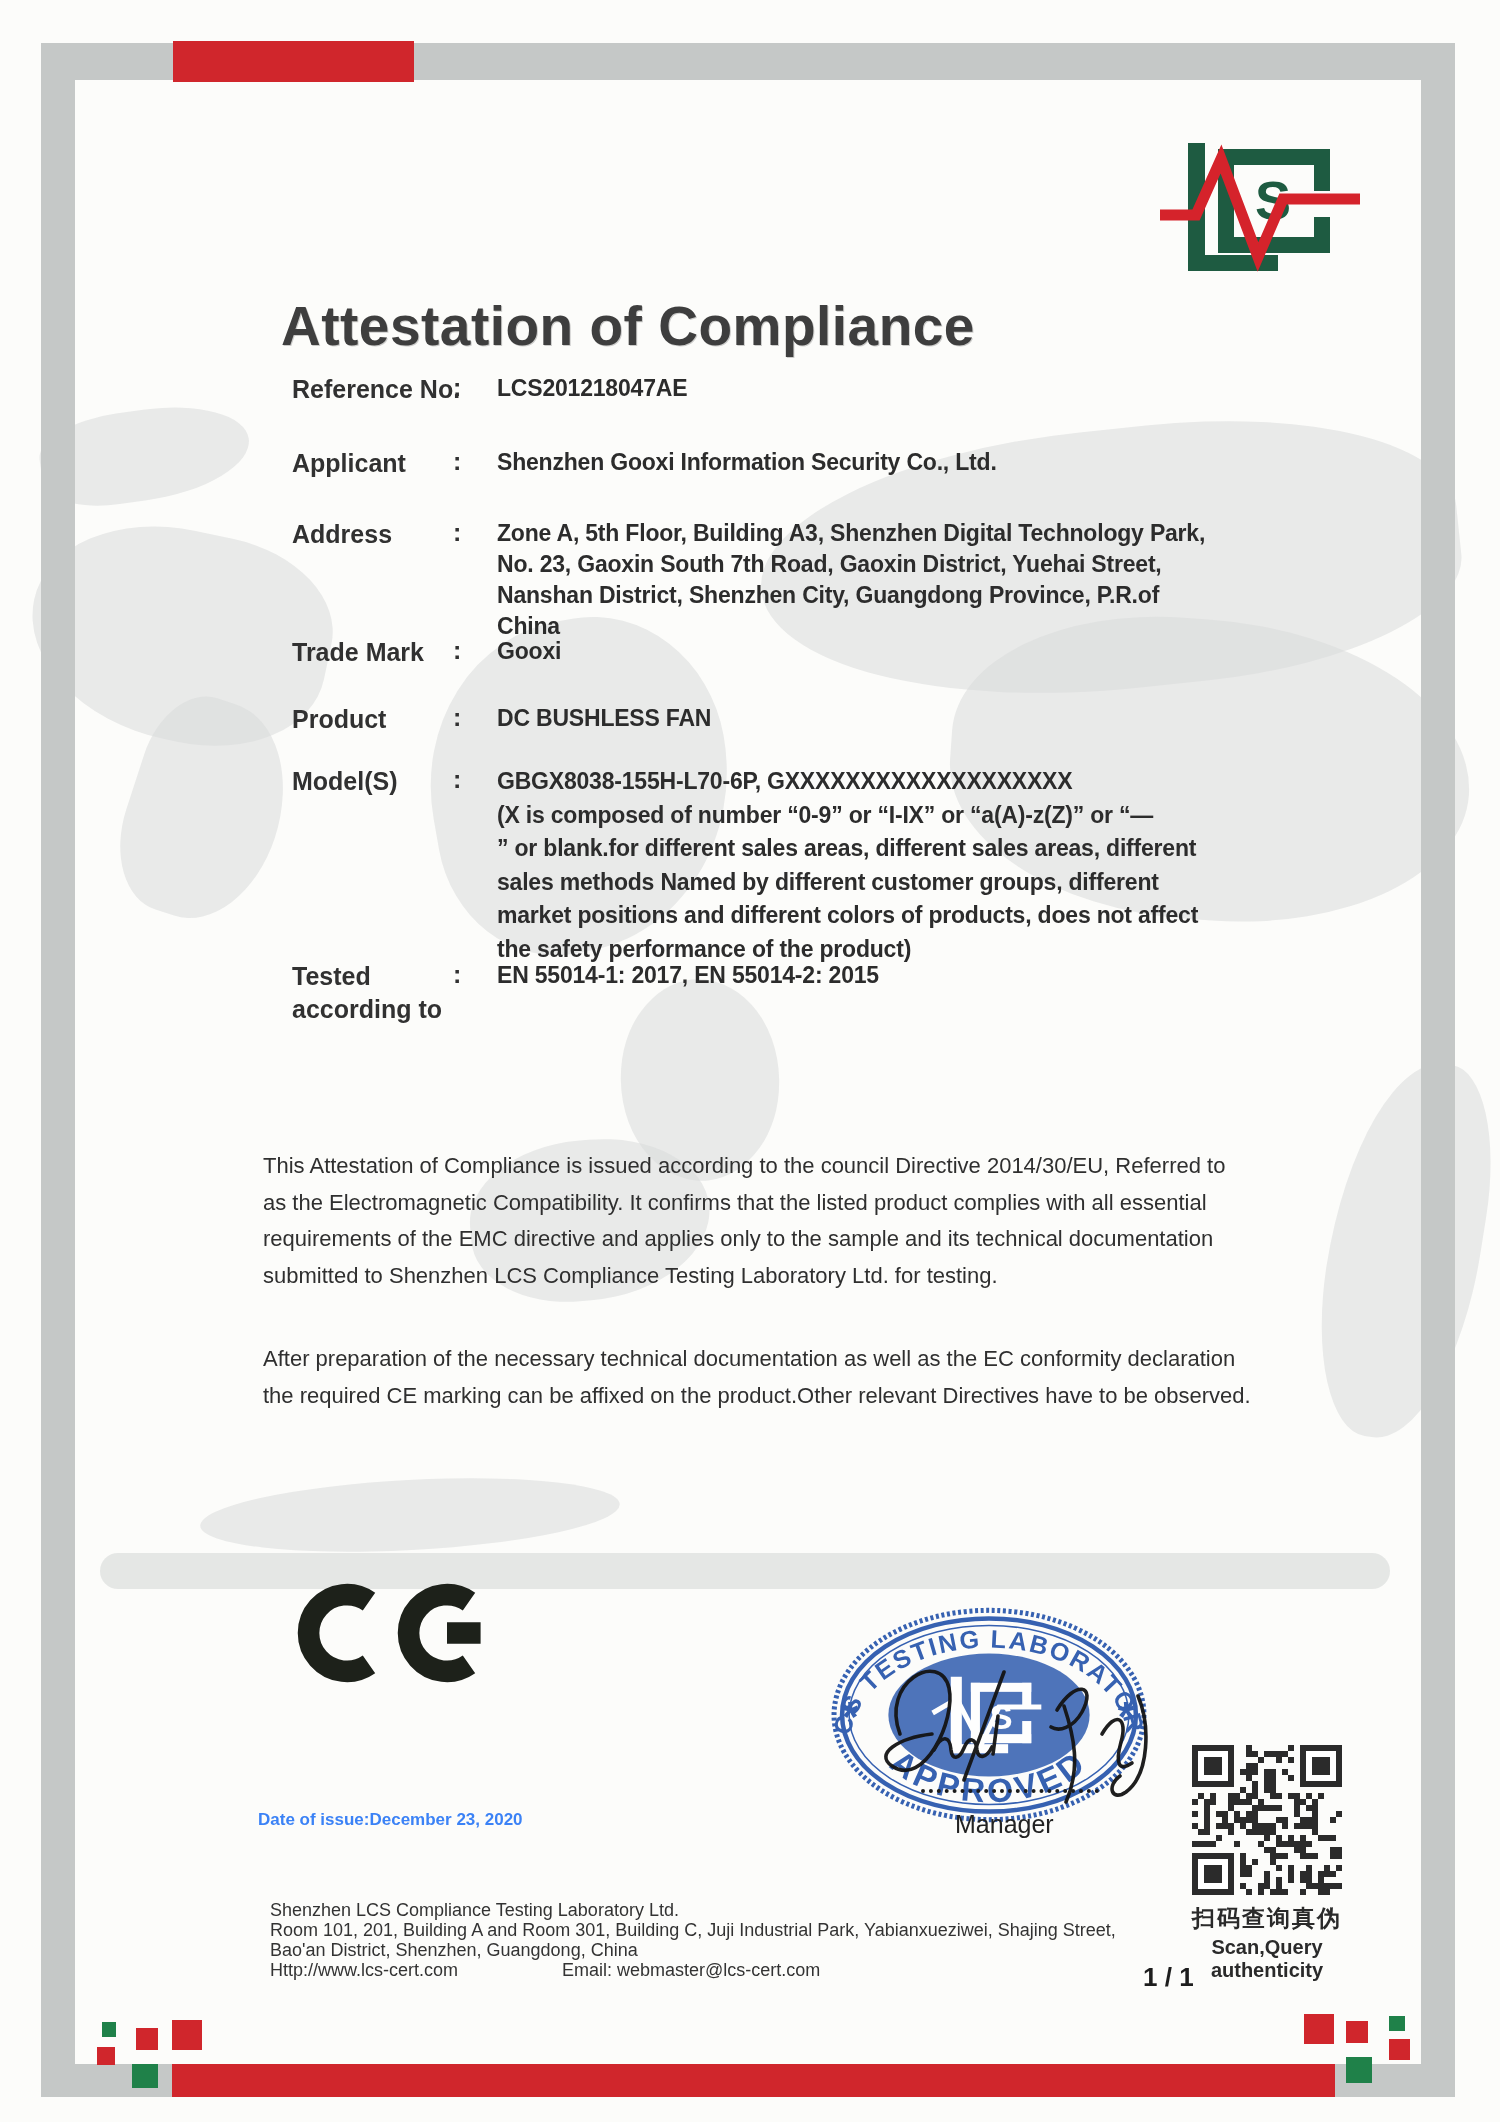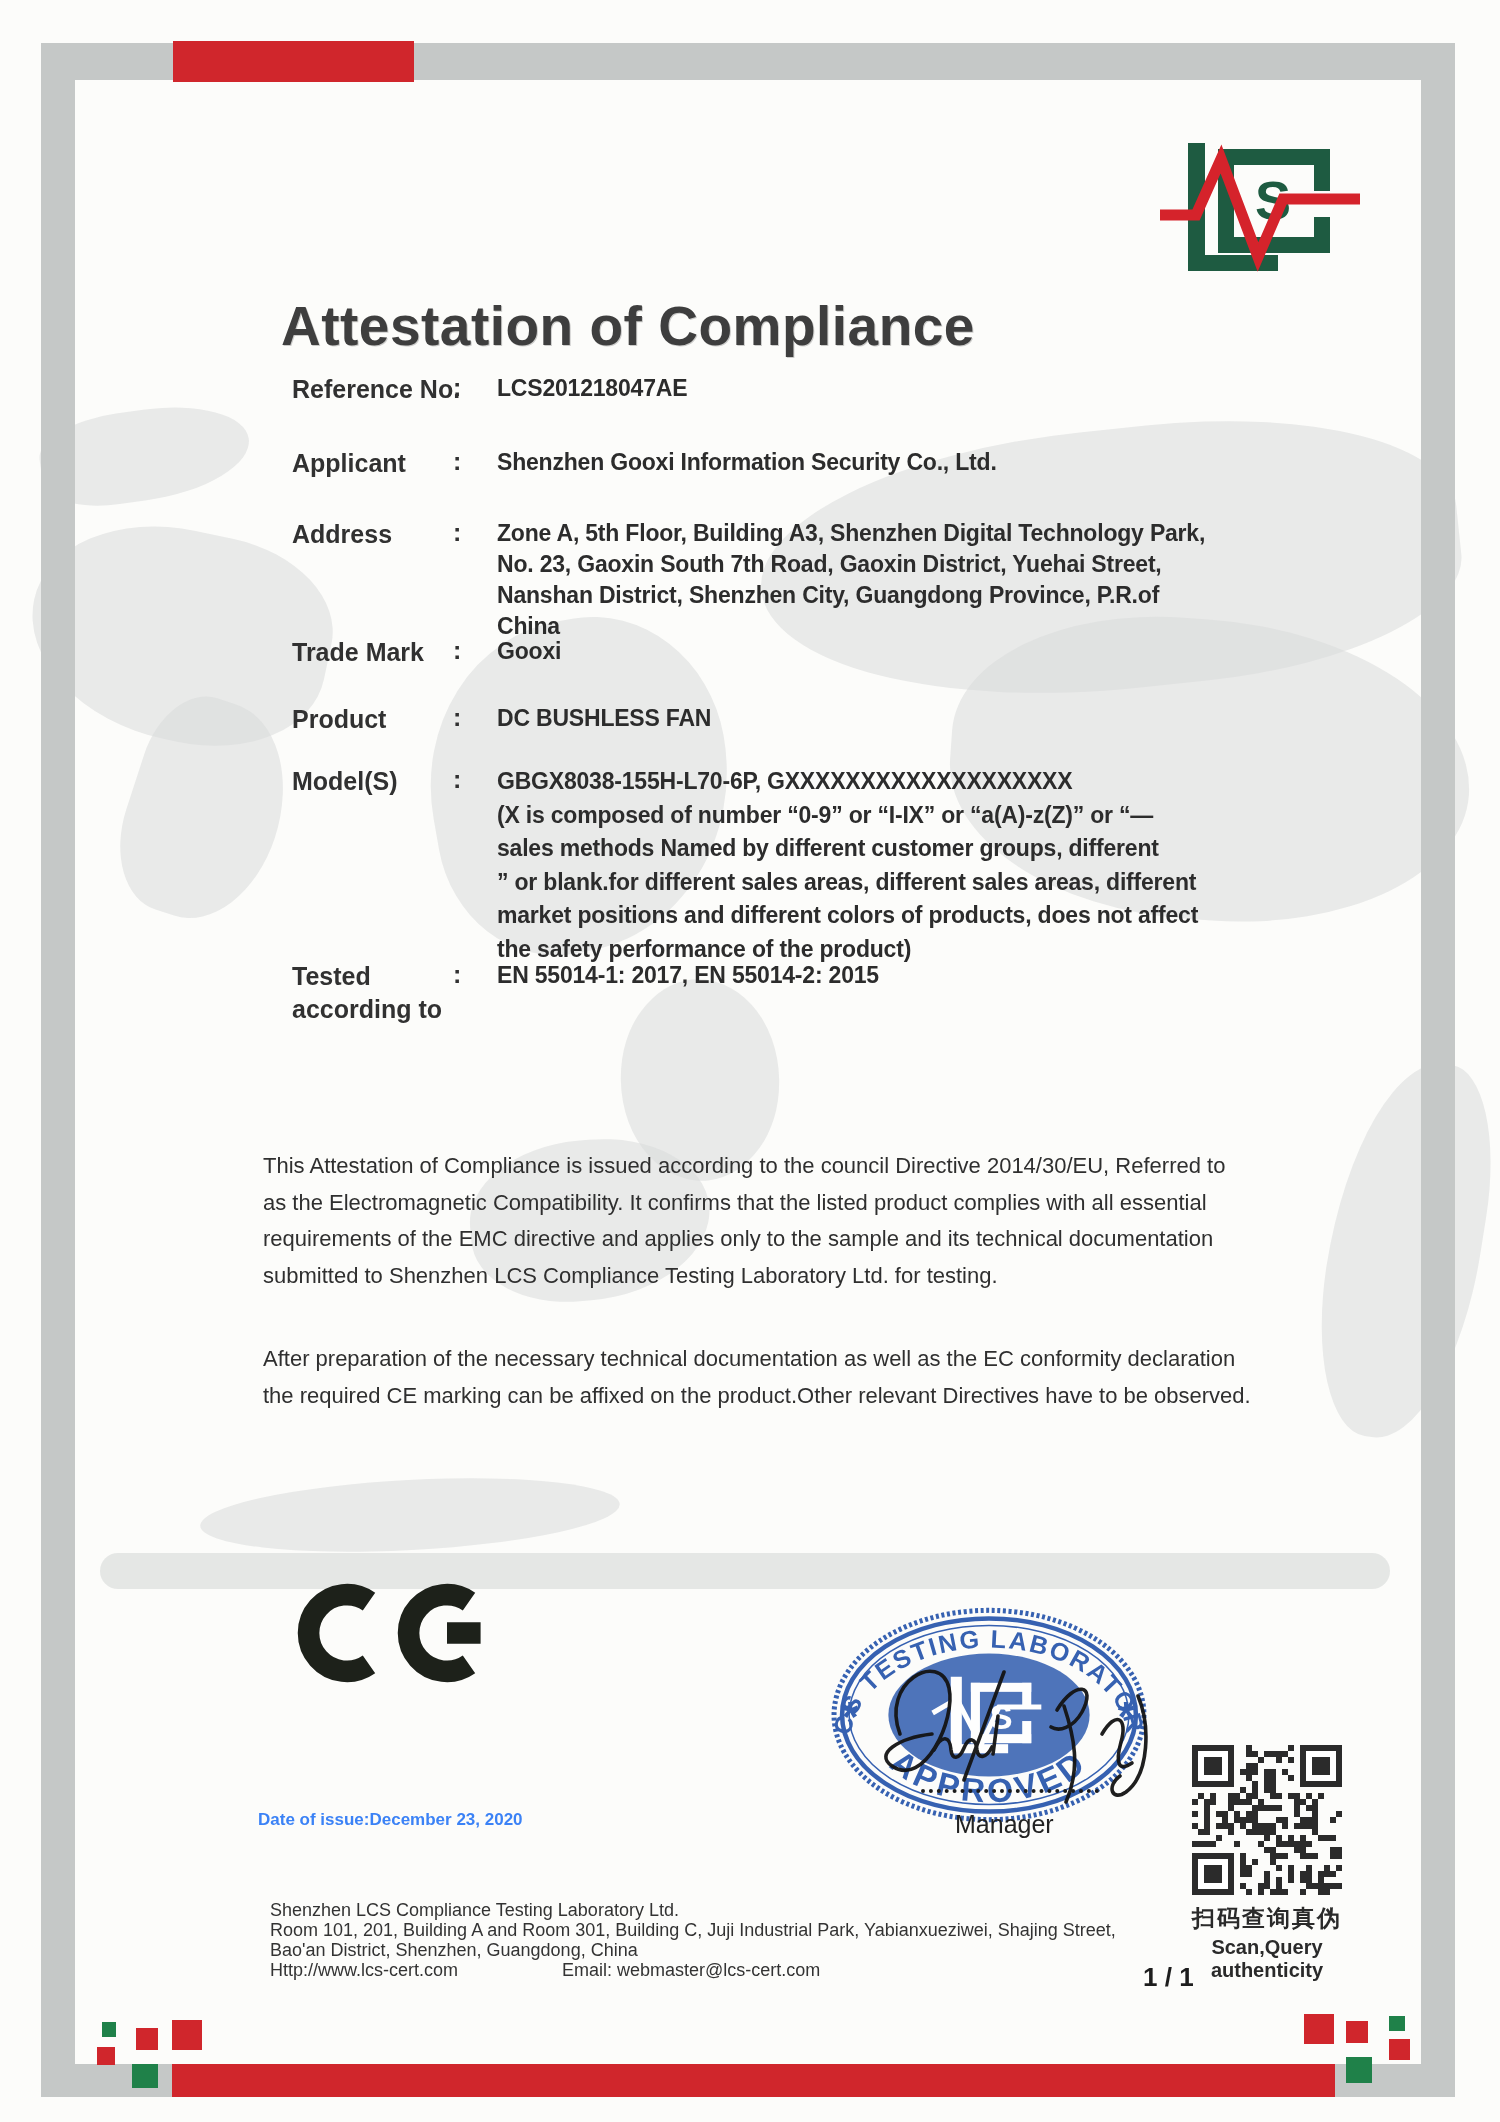--- a/index.html
+++ b/index.html
@@ -135,22 +135,22 @@
     <div class="col">:</div>
     <div class="val">DC BUSHLESS FAN</div>
   </div>
 
   <div class="row" style="top:765px;">
     <div class="lab">Model(S)</div>
     <div class="col">:</div>
     <div class="val multi model">
       <div>GBGX8038-155H-L70-6P, GXXXXXXXXXXXXXXXXXXX</div>
       <div> (X is composed of number “0-9” or “I-IX” or “a(A)-z(Z)” or “—</div>
+      <div>” or blank.for different sales areas, different sales areas, different</div>
       <div>sales methods Named by different customer groups, different</div>
-      <div>” or blank.for different sales areas, different sales areas, different</div>
       <div>market positions and different colors of products, does not affect</div>
       <div>the safety performance of the product)</div>
     </div>
   </div>
 
   <div class="row" style="top:960px;">
     <div class="lab">Tested according to</div>
     <div class="col">:</div>
     <div class="val">EN 55014-1: 2017, EN 55014-2: 2015</div>
   </div>

